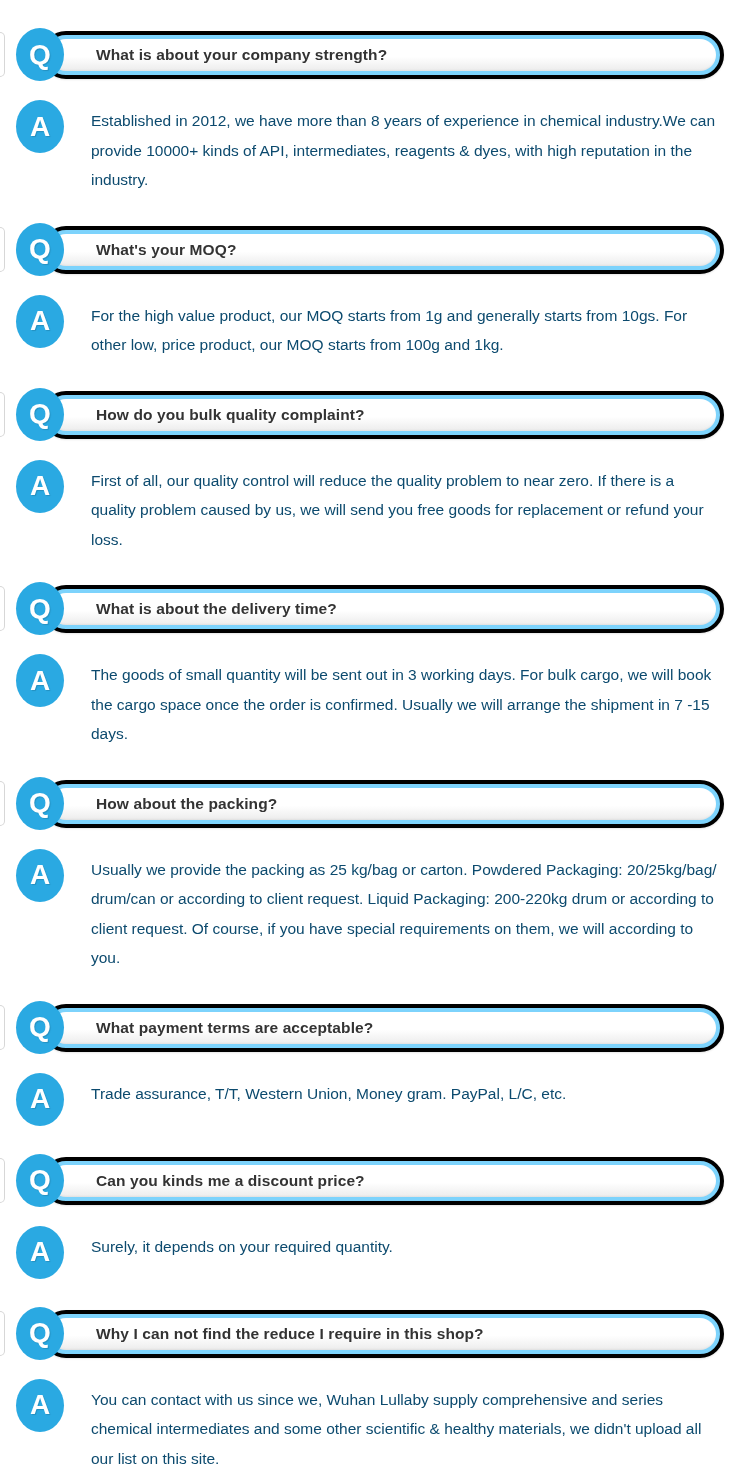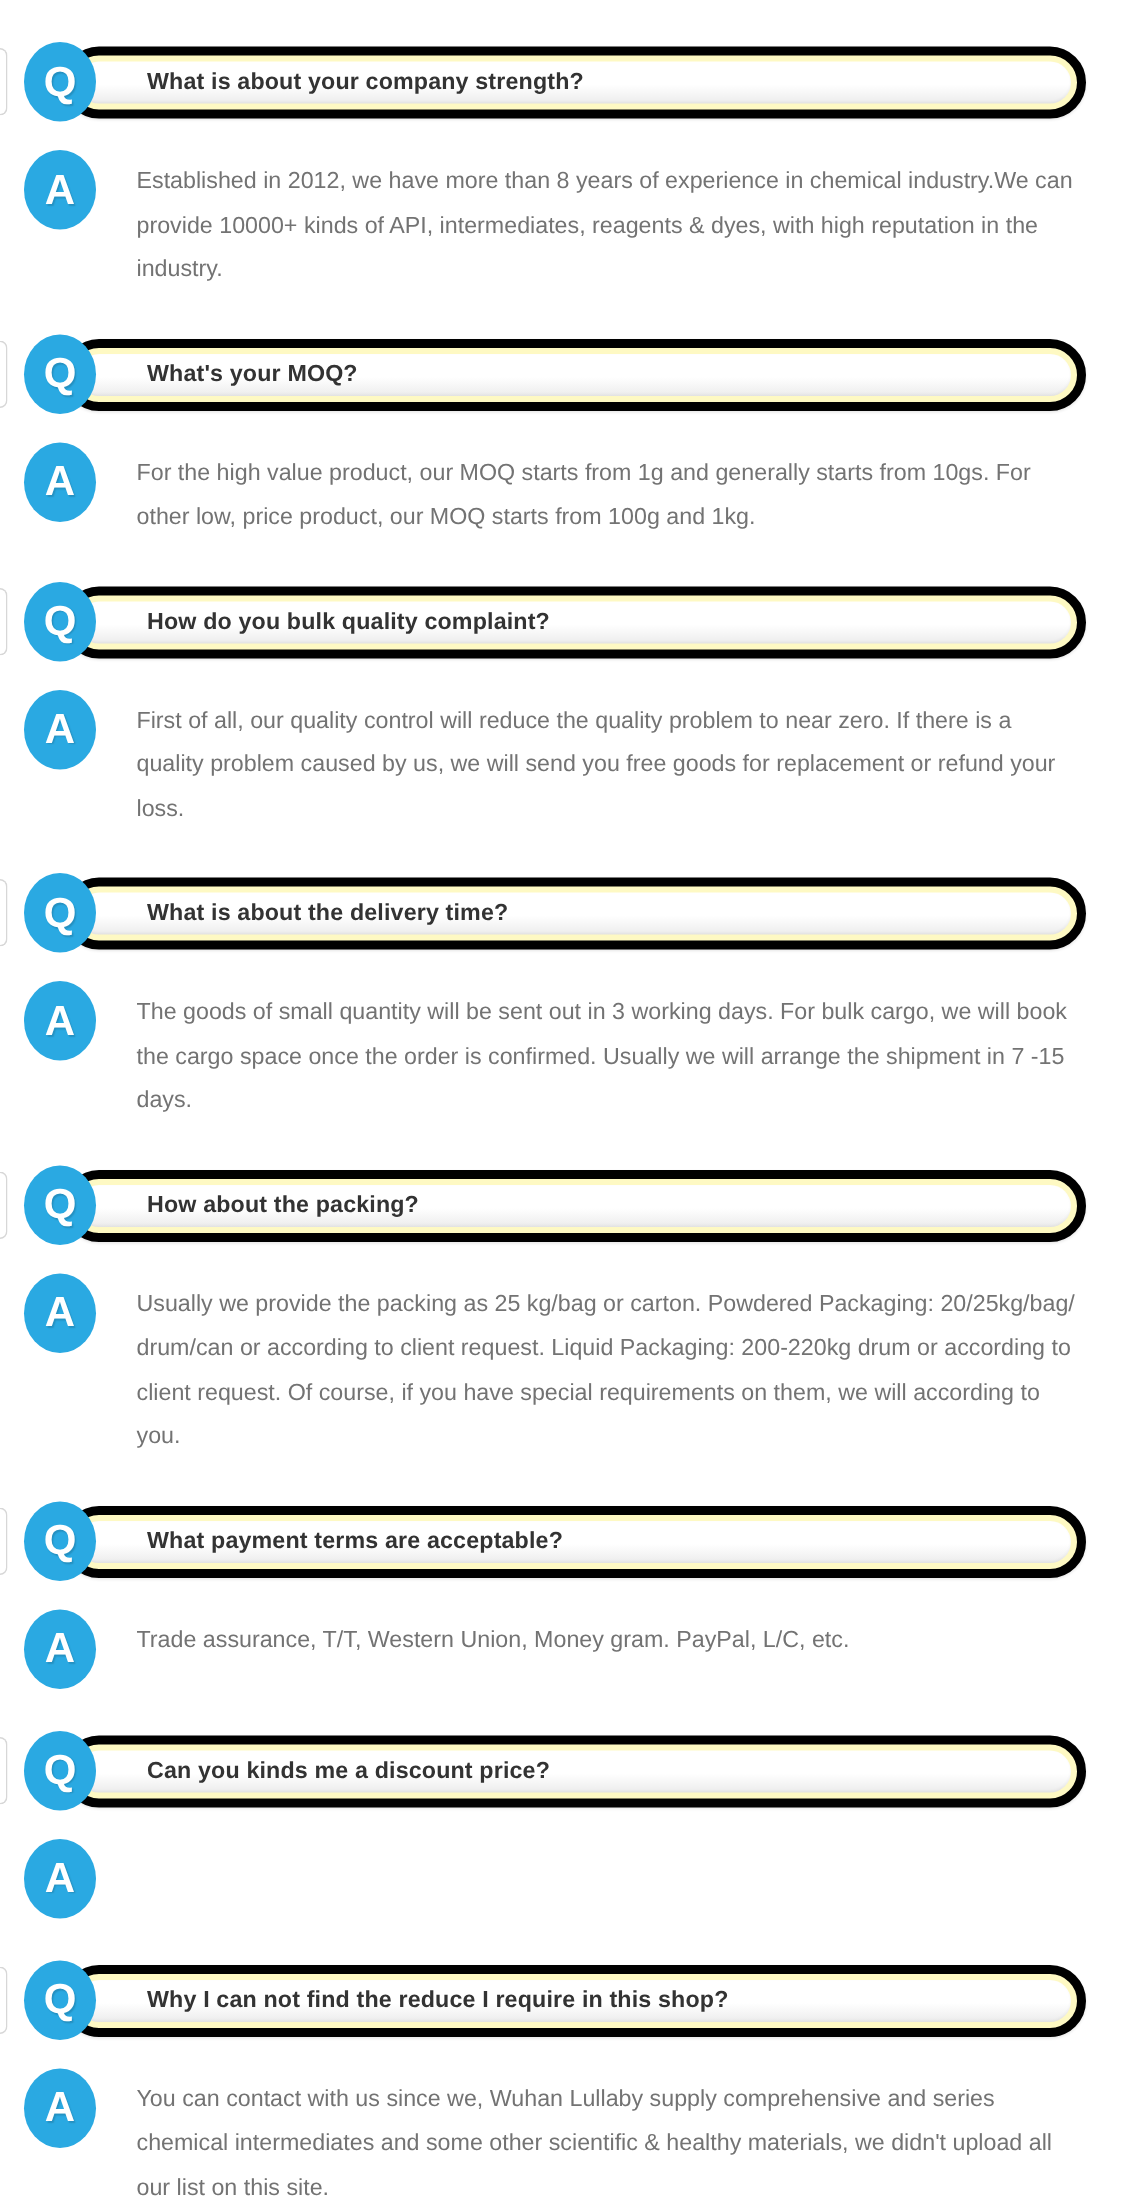--- a/index.html
+++ b/index.html
@@ -22,22 +22,22 @@
     position: relative;
     height: 50px;
     margin-bottom: 20px;
   }
   .pill {
     position: absolute;
     left: 26px;
     right: 0;
     top: 1px;
     bottom: 1px;
-    background: #fef9c3;
-    border: 6px solid #000000;
+    background: #7dd3fc;
+    border: 4px solid #000000;
     border-radius: 27px;
     padding: 4px;
     box-sizing: border-box;
     box-shadow: 0 1px 2px rgba(0,0,0,0.10);
   }
   .pill-inner {
     height: 100%;
     border-radius: 22px;
     background: linear-gradient(180deg, #ffffff 0%, #ffffff 55%, #ececec 100%);
     box-shadow: inset 0 -1px 2px rgba(0,0,0,0.05);
@@ -94,21 +94,21 @@
     min-height: 53px;
     padding-left: 75px;
   }
   .a-row .badge { top: 0; }
   .a-text {
     margin: 0;
     padding-top: 6px;
     max-width: 628px;
     font-size: 15.5px;
     line-height: 29.5px;
-    color: #737373;
+    color: #0c4a6e;
   }
 </style>
 </head>
 <body>
 
 <div class="page">
 
   <section class="faq-item">
     <div class="q-row">
       <div class="edge-arc"></div>
@@ -238,20 +238,21 @@
         </div>
       </div>
       <div class="badge">
           <span>Q</span>
         </div>
     </div>
     <div class="a-row">
       <div class="badge">
           <span>A</span>
         </div>
+      <p class="a-text">Surely, it depends on your required quantity.</p>
     </div>
   </section>
 
   <section class="faq-item">
     <div class="q-row">
       <div class="edge-arc"></div>
       <div class="pill">
         <div class="pill-inner">
           <span class="q-text">Why I can not find the reduce I require in this shop?</span>
         </div>

